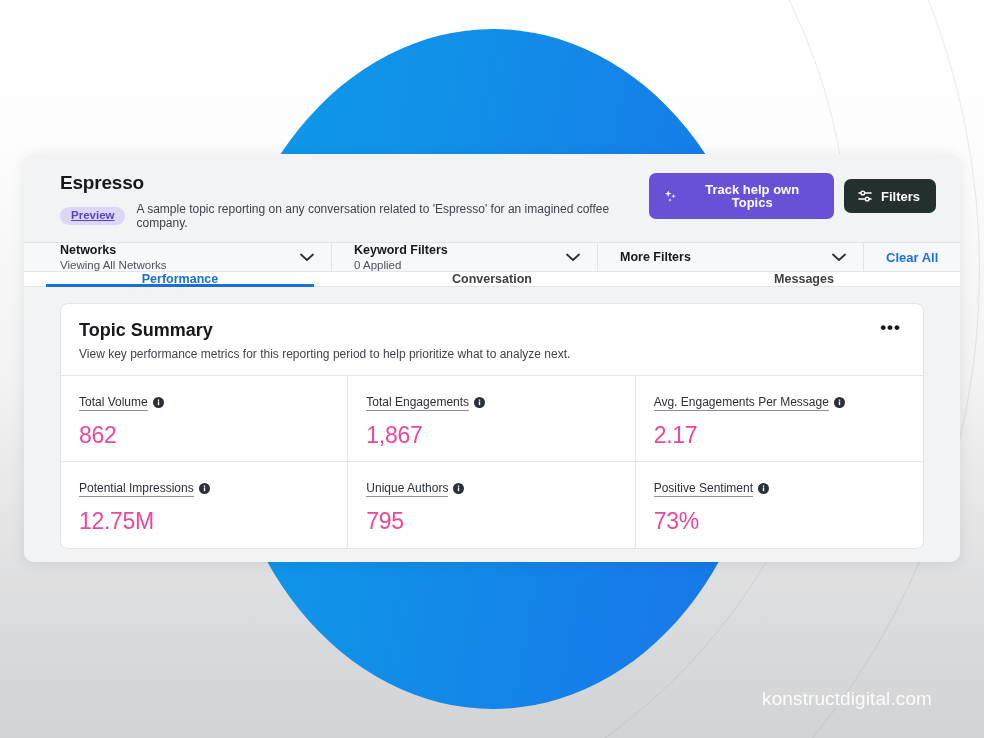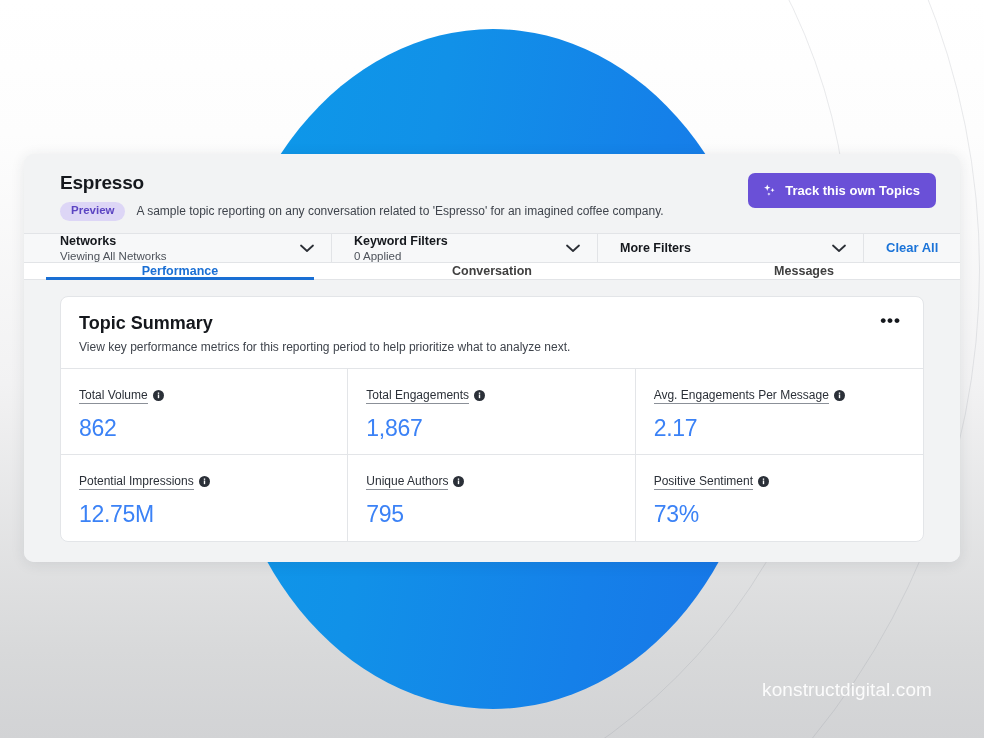--- a/index.html
+++ b/index.html
@@ -36,21 +36,21 @@
     top: 29px;
     width: 548px;
     height: 680px;
     border-radius: 50%;
     background: linear-gradient(100deg, #0c9ae9 0%, #1191e8 35%, #1580e9 70%, #1874e7 100%);
   }
 
   .watermark {
     position: absolute;
     right: 52px;
-    bottom: 37px;
+    bottom: 28px;
     color: #ffffff;
     font-size: 19px;
     letter-spacing: 0.1px;
     font-family: "Liberation Sans", sans-serif;
     opacity: 0.92;
   }
 
   
   .app-card {
     position: absolute;
@@ -84,20 +84,21 @@
   }
   .subtitle-row { display: flex; align-items: center; gap: 11px; }
   .preview-badge {
     background: #ddd6f6;
     color: #5b44c2;
     font-size: 11.5px;
     font-weight: bold;
     padding: 3px 11px 4px;
     border-radius: 11px;
     line-height: 1;
+    text-decoration: underline;
   }
   .subtitle-text {
     font-size: 12px;
     color: #3f444c;
   }
 
   .header-right { display: flex; align-items: center; gap: 10px; padding-top: 2px; }
   .btn {
     display: inline-flex;
     align-items: center;
@@ -237,21 +238,21 @@
   }
   .metric-label {
     font-size: 12px;
     color: #2b3038;
     border-bottom: 1px solid #8b9098;
     padding-bottom: 1px;
   }
   .info-icon { display: block; }
   .metric-value {
     font-size: 23px;
-    color: #3b82f6;
+    color: #ec4899;
     letter-spacing: -0.3px;
   }
 </style>
 </head>
 <body>
 
 <div class="bg">
   <div class="bg-arc arc-1"></div>
   <div class="bg-arc arc-2"></div>
   <div class="bg-arc arc-3"></div>
@@ -271,21 +272,32 @@
     </div>
     <div class="header-right">
       <button class="btn btn-track">
         <span>
           <svg width="15" height="15" viewBox="0 0 16 16" fill="#ffffff">
             <path d="M5.6 1.6 6.5 4.1 9 5 6.5 5.9 5.6 8.4 4.7 5.9 2.2 5 4.7 4.1z"></path>
             <path d="M11.2 5.4 11.8 7 13.4 7.6 11.8 8.2 11.2 9.8 10.6 8.2 9 7.6 10.6 7z"></path>
             <path d="M7.4 10 7.9 11.3 9.2 11.8 7.9 12.3 7.4 13.6 6.9 12.3 5.6 11.8 6.9 11.3z"></path>
           </svg>
         </span>
-        <span>Track this own Topics</span>
+        <span>Track help own Topics</span>
+      </button>
+      <button class="btn btn-filters">
+        <span>
+          <svg width="16" height="14" viewBox="0 0 18 16" fill="none" stroke="#ffffff" stroke-width="1.6" stroke-linecap="round">
+            <line x1="2" y1="4.5" x2="16" y2="4.5"></line>
+            <line x1="2" y1="11.5" x2="16" y2="11.5"></line>
+            <circle cx="6.5" cy="4.5" r="2.1" fill="#242f2f"></circle>
+            <circle cx="11.5" cy="11.5" r="2.1" fill="#242f2f"></circle>
+          </svg>
+        </span>
+        <span>Filters</span>
       </button>
     </div>
   </div>
 
   <div class="filter-bar">
 
     <div class="filter-item f1">
       <div class="filter-labels">
         <span class="filter-title">Networks</span>
         <span class="filter-sub">Viewing All Networks</span>

